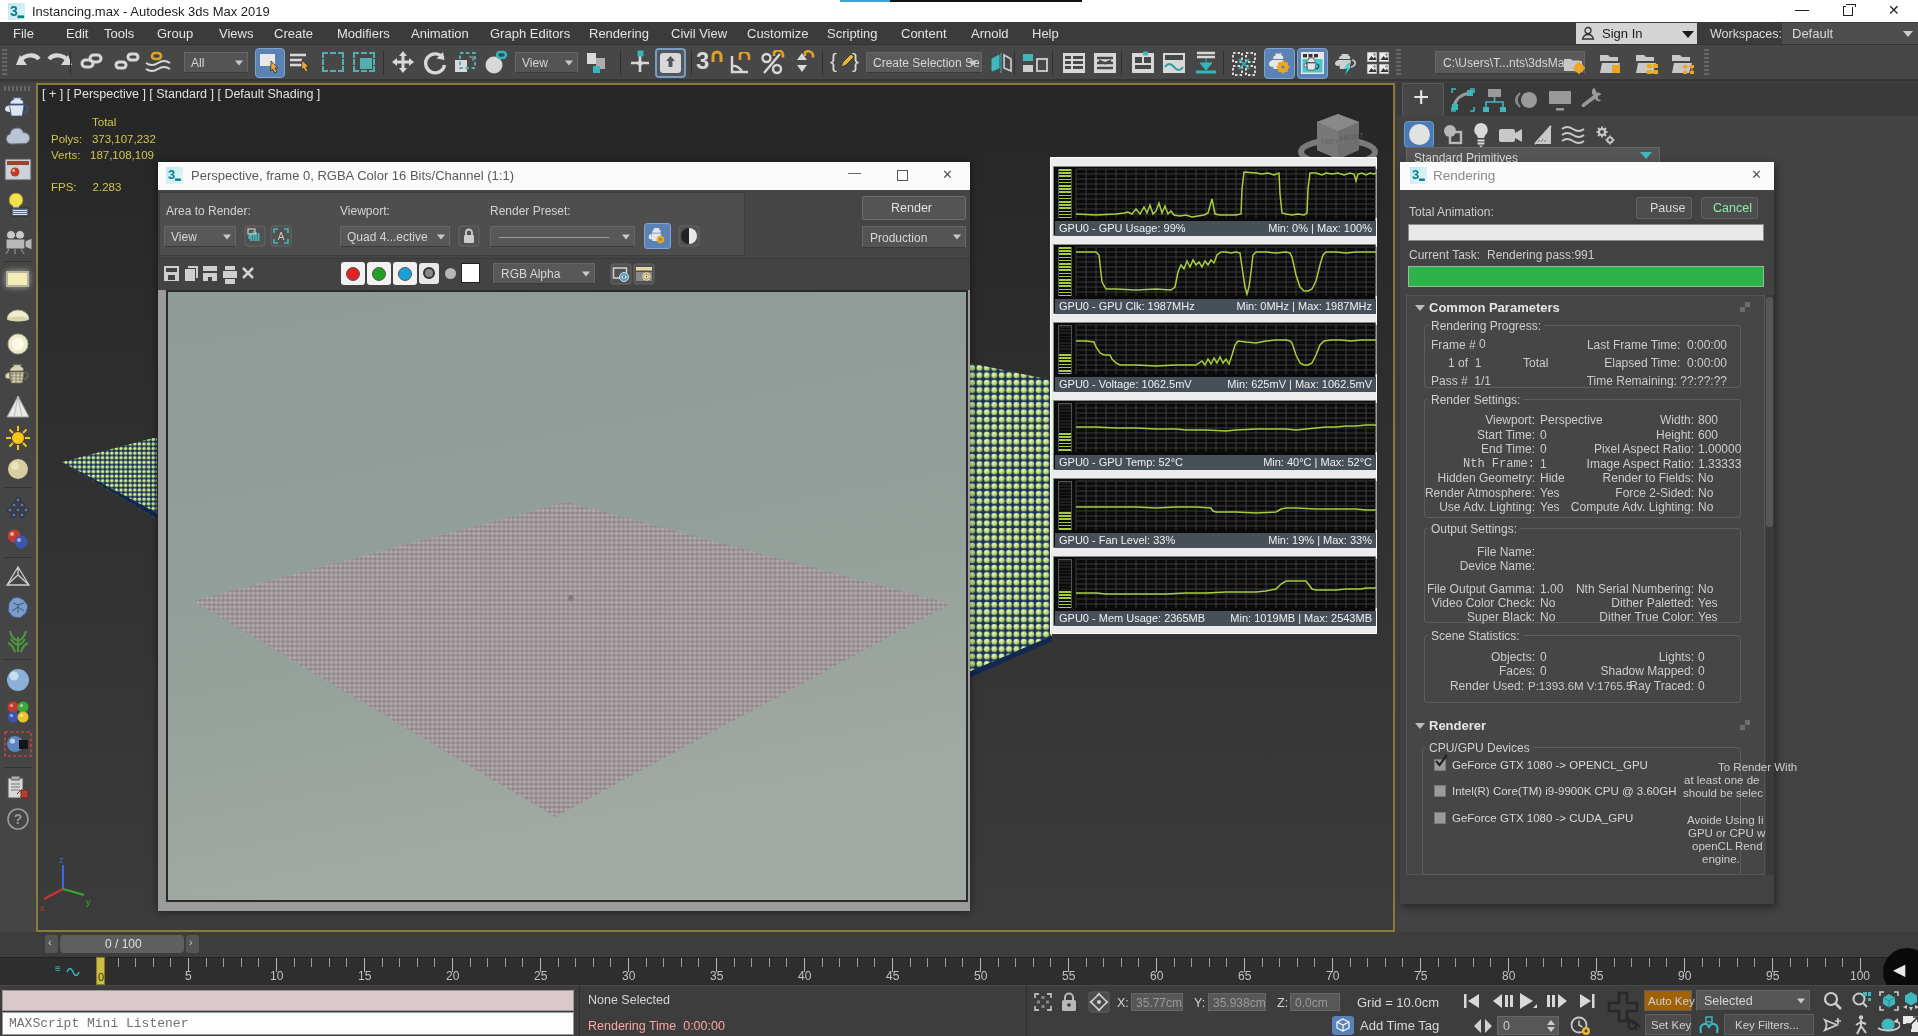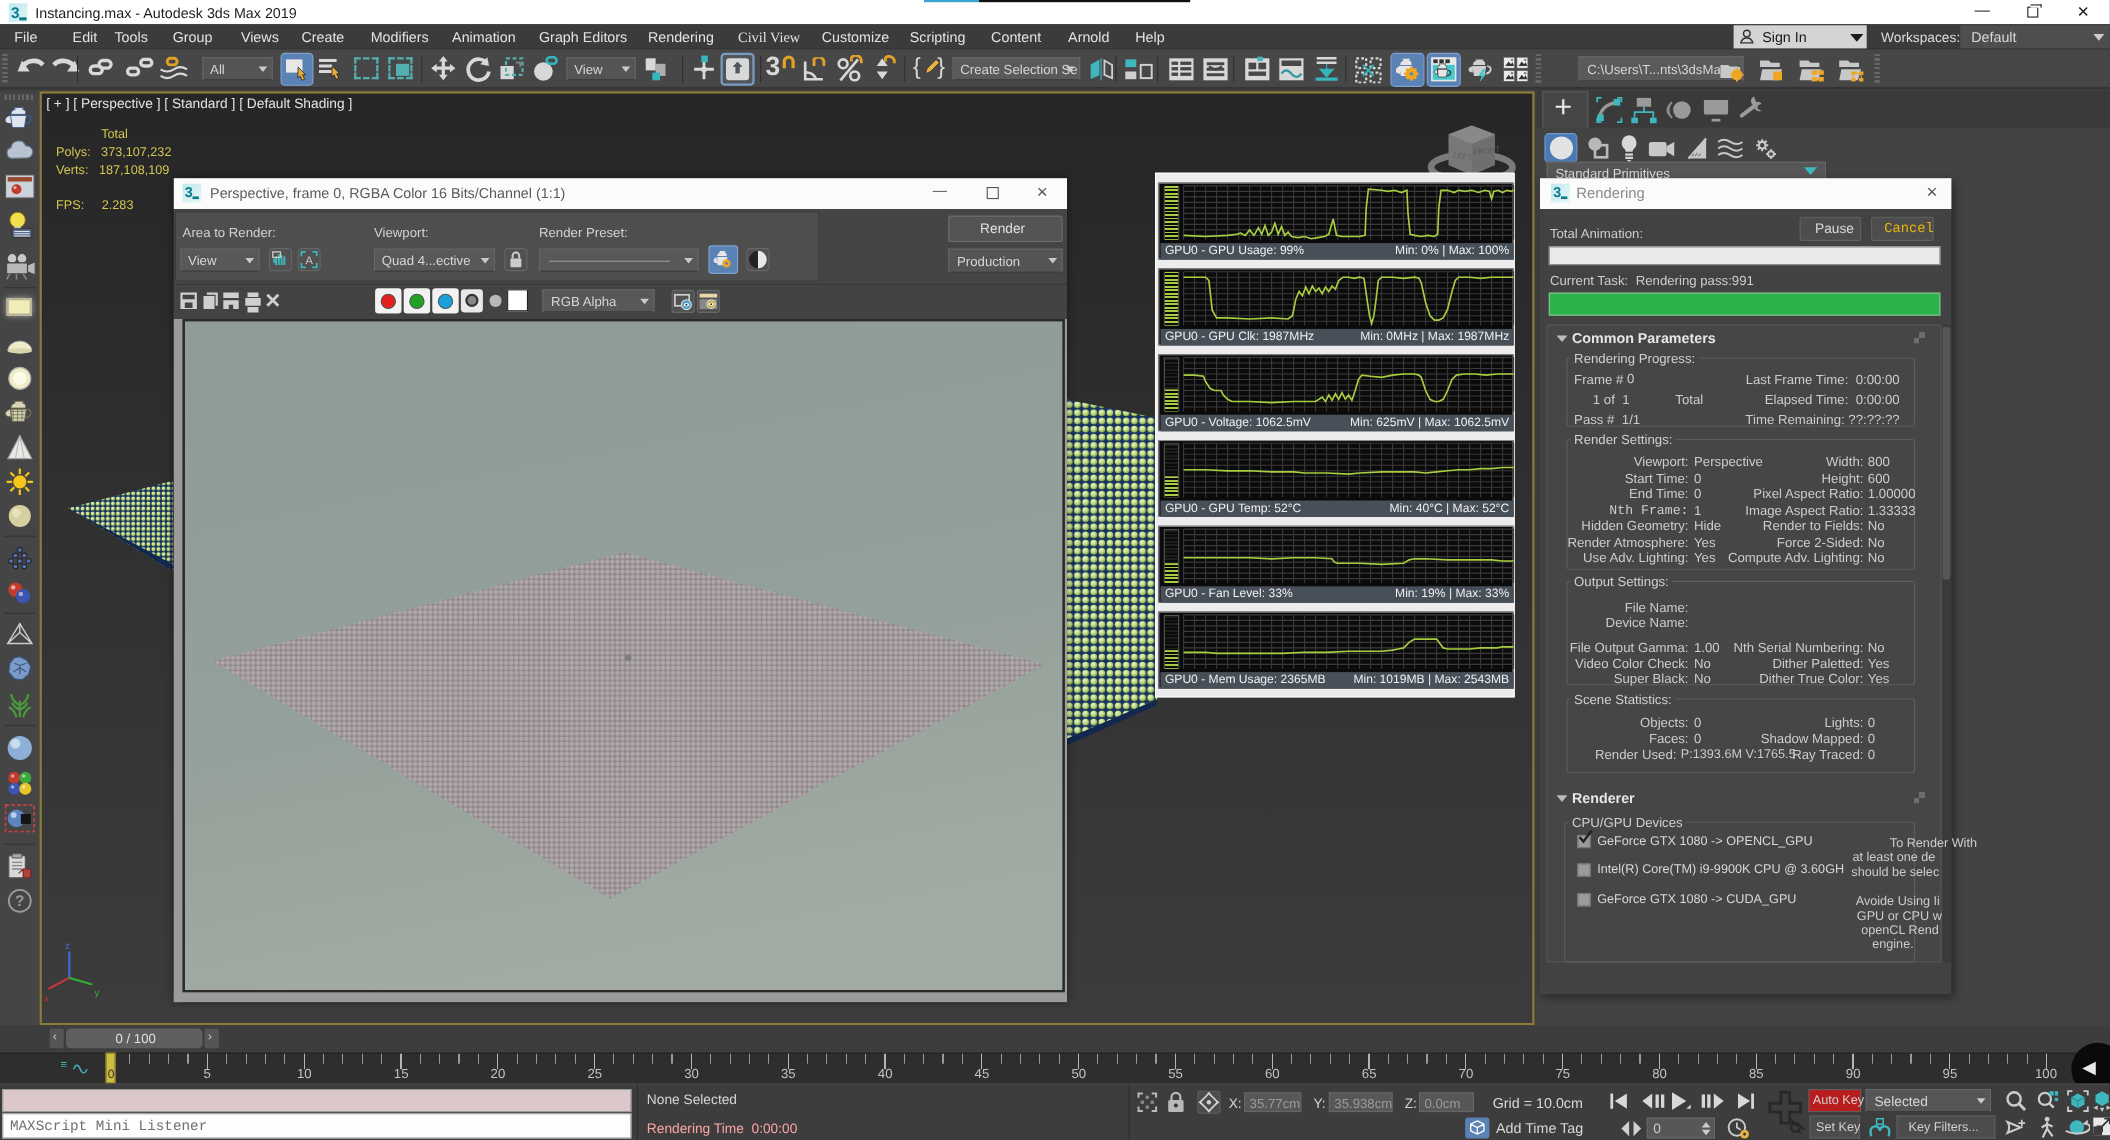--- a/index.html
+++ b/index.html
@@ -31,21 +31,21 @@
 <span class="txt" style="left:13px;top:4px;">File</span>
 <span class="txt" style="left:55px;top:4px;margin-left:11px;">Edit</span>
 <span class="txt" style="left:104px;top:4px;">Tools</span>
 <span class="txt" style="left:157px;top:4px;">Group</span>
 <span class="txt" style="left:219px;top:4px;">Views</span>
 <span class="txt" style="left:274px;top:4px;">Create</span>
 <span class="txt" style="left:337px;top:4px;">Modifiers</span>
 <span class="txt" style="left:411px;top:4px;">Animation</span>
 <span class="txt" style="left:490px;top:4px;">Graph Editors</span>
 <span class="txt" style="left:589px;top:4px;">Rendering</span>
-<span class="txt" style="left:671px;top:4px;font-family:Liberation Serif, serif;">Civil View</span>
+<span class="txt" style="left:671px;top:4px;">Civil View</span>
 <span class="txt" style="left:747px;top:4px;">Customize</span>
 <span class="txt" style="left:827px;top:4px;">Scripting</span>
 <span class="txt" style="left:901px;top:4px;">Content</span>
 <span class="txt" style="left:971px;top:4px;">Arnold</span>
 <span class="txt" style="left:1032px;top:4px;">Help</span>
 </div>
 <div class="ab" style="left:1576px;top:23px;width:121px;height:21px;background:#d4d4d4;"></div>
 <svg class="ab" style="left:1580px;top:25px;" width="16" height="16" viewBox="0 0 16 16">
     <circle cx="8" cy="5.5" r="3" fill="none" stroke="#333" stroke-width="1.3"></circle>
     <path d="M2.5 14c1-3.5 3-4.5 5.5-4.5s4.5 1 5.5 4.5z" fill="none" stroke="#333" stroke-width="1.3"></path>
@@ -1037,21 +1037,21 @@
 <div class="ab" style="left:0;top:0;width:374px;height:28px;background:#fbfbfb;"></div>
 <div class="ab" style="left:10px;top:5px;width:17px;height:17px;background:linear-gradient(135deg,#bfe9ee,#e8f6f8);"></div>
 <div class="txt" style="left:12px;top:5px;font-size:13px;font-weight:bold;color:#0b7b8a;">3<span style="font-size:7px;">▂</span></div>
 <div class="txt" style="left:33px;top:6px;font-size:13.5px;color:#8a8a8a;">Rendering</div>
 <div class="txt" style="left:351px;top:5px;font-size:13px;color:#555;">✕</div>
 <div class="r1" style="left:9px;top:43px;">Total Animation:</div>
 <div class="ab" style="left:236px;top:35px;width:56px;height:22px;background:#4d4d4d;border:1px solid #616161;border-radius:2px;">
       <div class="txt" style="left:13px;top:3px;font-size:12.5px;color:#d8d8d8;">Pause</div>
     </div>
 <div class="ab" style="left:301px;top:35px;width:57px;height:22px;background:#4d4d4d;border:1px solid #616161;border-radius:2px;">
-      <div class="txt" style="left:11px;top:3px;font-size:12.5px;color:#eab308;font-family:Liberation Mono, monospace;">Cancel</div>
+      <div class="txt" style="left:11px;top:3px;font-size:12.5px;color:#86efac;">Cancel</div>
     </div>
 <div class="ab" style="left:8px;top:62px;width:356px;height:17px;background:#e9e9e9;border:1px solid #8a8a8a;"></div>
 <div class="r1" style="left:9px;top:86px;">Current Task:</div>
 <div class="r1" style="left:87px;top:86px;">Rendering pass:991</div>
 <div class="ab" style="left:8px;top:104px;width:356px;height:21px;background:#2cb44a;border:1px solid #9ab89a;"></div>
 <div class="ab" style="left:6px;top:133px;width:359px;height:580px;background:#464646;border:1px solid #555;"></div>
 <div class="ab" style="left:366px;top:133px;width:8px;height:580px;background:#3a3a3a;"></div>
 <div class="ab" style="left:366px;top:135px;width:7px;height:230px;background:#565656;border-radius:3px;"></div>
 <div class="ab" style="left:15px;top:143px;width:0;height:0;border-left:5px solid transparent;border-right:5px solid transparent;border-top:6px solid #bbb;"></div>
 <div class="txt" style="left:29px;top:138px;font-size:13px;font-weight:bold;color:#e6e6e6;">Common Parameters</div>
@@ -1267,21 +1267,21 @@
 <svg class="ab" style="left:1570px;top:84px;" width="22" height="20" viewBox="0 0 22 20">
       <circle cx="9" cy="9" r="7.5" fill="none" stroke="#c8c8c8" stroke-width="1.8"></circle>
       <path d="M9 4.5 V9 l3.5 2" stroke="#c8c8c8" stroke-width="1.6" fill="none"></path>
       <circle cx="16" cy="15" r="4" fill="#e8b43c"></circle>
       <circle cx="16" cy="15" r="1.4" fill="#3d3d3d"></circle>
     </svg>
 <svg class="ab" style="left:1605px;top:57px;" width="38" height="46" viewBox="0 0 38 46">
       <path d="M14 4 h8 v10 h10 v8 h-10 v10 h-8 v-10 h-10 v-8 h10 z" fill="none" stroke="#282828" stroke-width="2.6"></path>
       <path d="M22 28 l7 7 M26 32 a4 4 0 1 0 5 5 a4 4 0 0 0 -5 -5 M29 38 l3 3 M32 35 l3 3" stroke="#282828" stroke-width="2.2" fill="none"></path>
     </svg>
-<div class="ab" style="left:1644px;top:58px;width:48px;height:21px;background:#b91c1c;border:1px solid #5e5e5e;">
+<div class="ab" style="left:1644px;top:58px;width:48px;height:21px;background:#a16207;border:1px solid #5e5e5e;">
       <div class="txt" style="left:3px;top:4px;font-size:11.5px;color:#d0d0d0;">Auto Key</div>
     </div>
 <div class="ab" style="left:1645px;top:82px;width:46px;height:21px;background:#4c4c4c;border:1px solid #5e5e5e;">
       <div class="txt" style="left:5px;top:4px;font-size:11.5px;color:#d0d0d0;">Set Key</div>
     </div>
 <div class="dd" style="left:1696px;top:58px;width:114px;height:21px;background:#565656;">
       <span class="txt" style="left:7px;top:3px;font-size:12.5px;">Selected</span>
       <span class="ar"></span>
     </div>
 <svg class="ab" style="left:1698px;top:83px;" width="22" height="20" viewBox="0 0 22 20">

